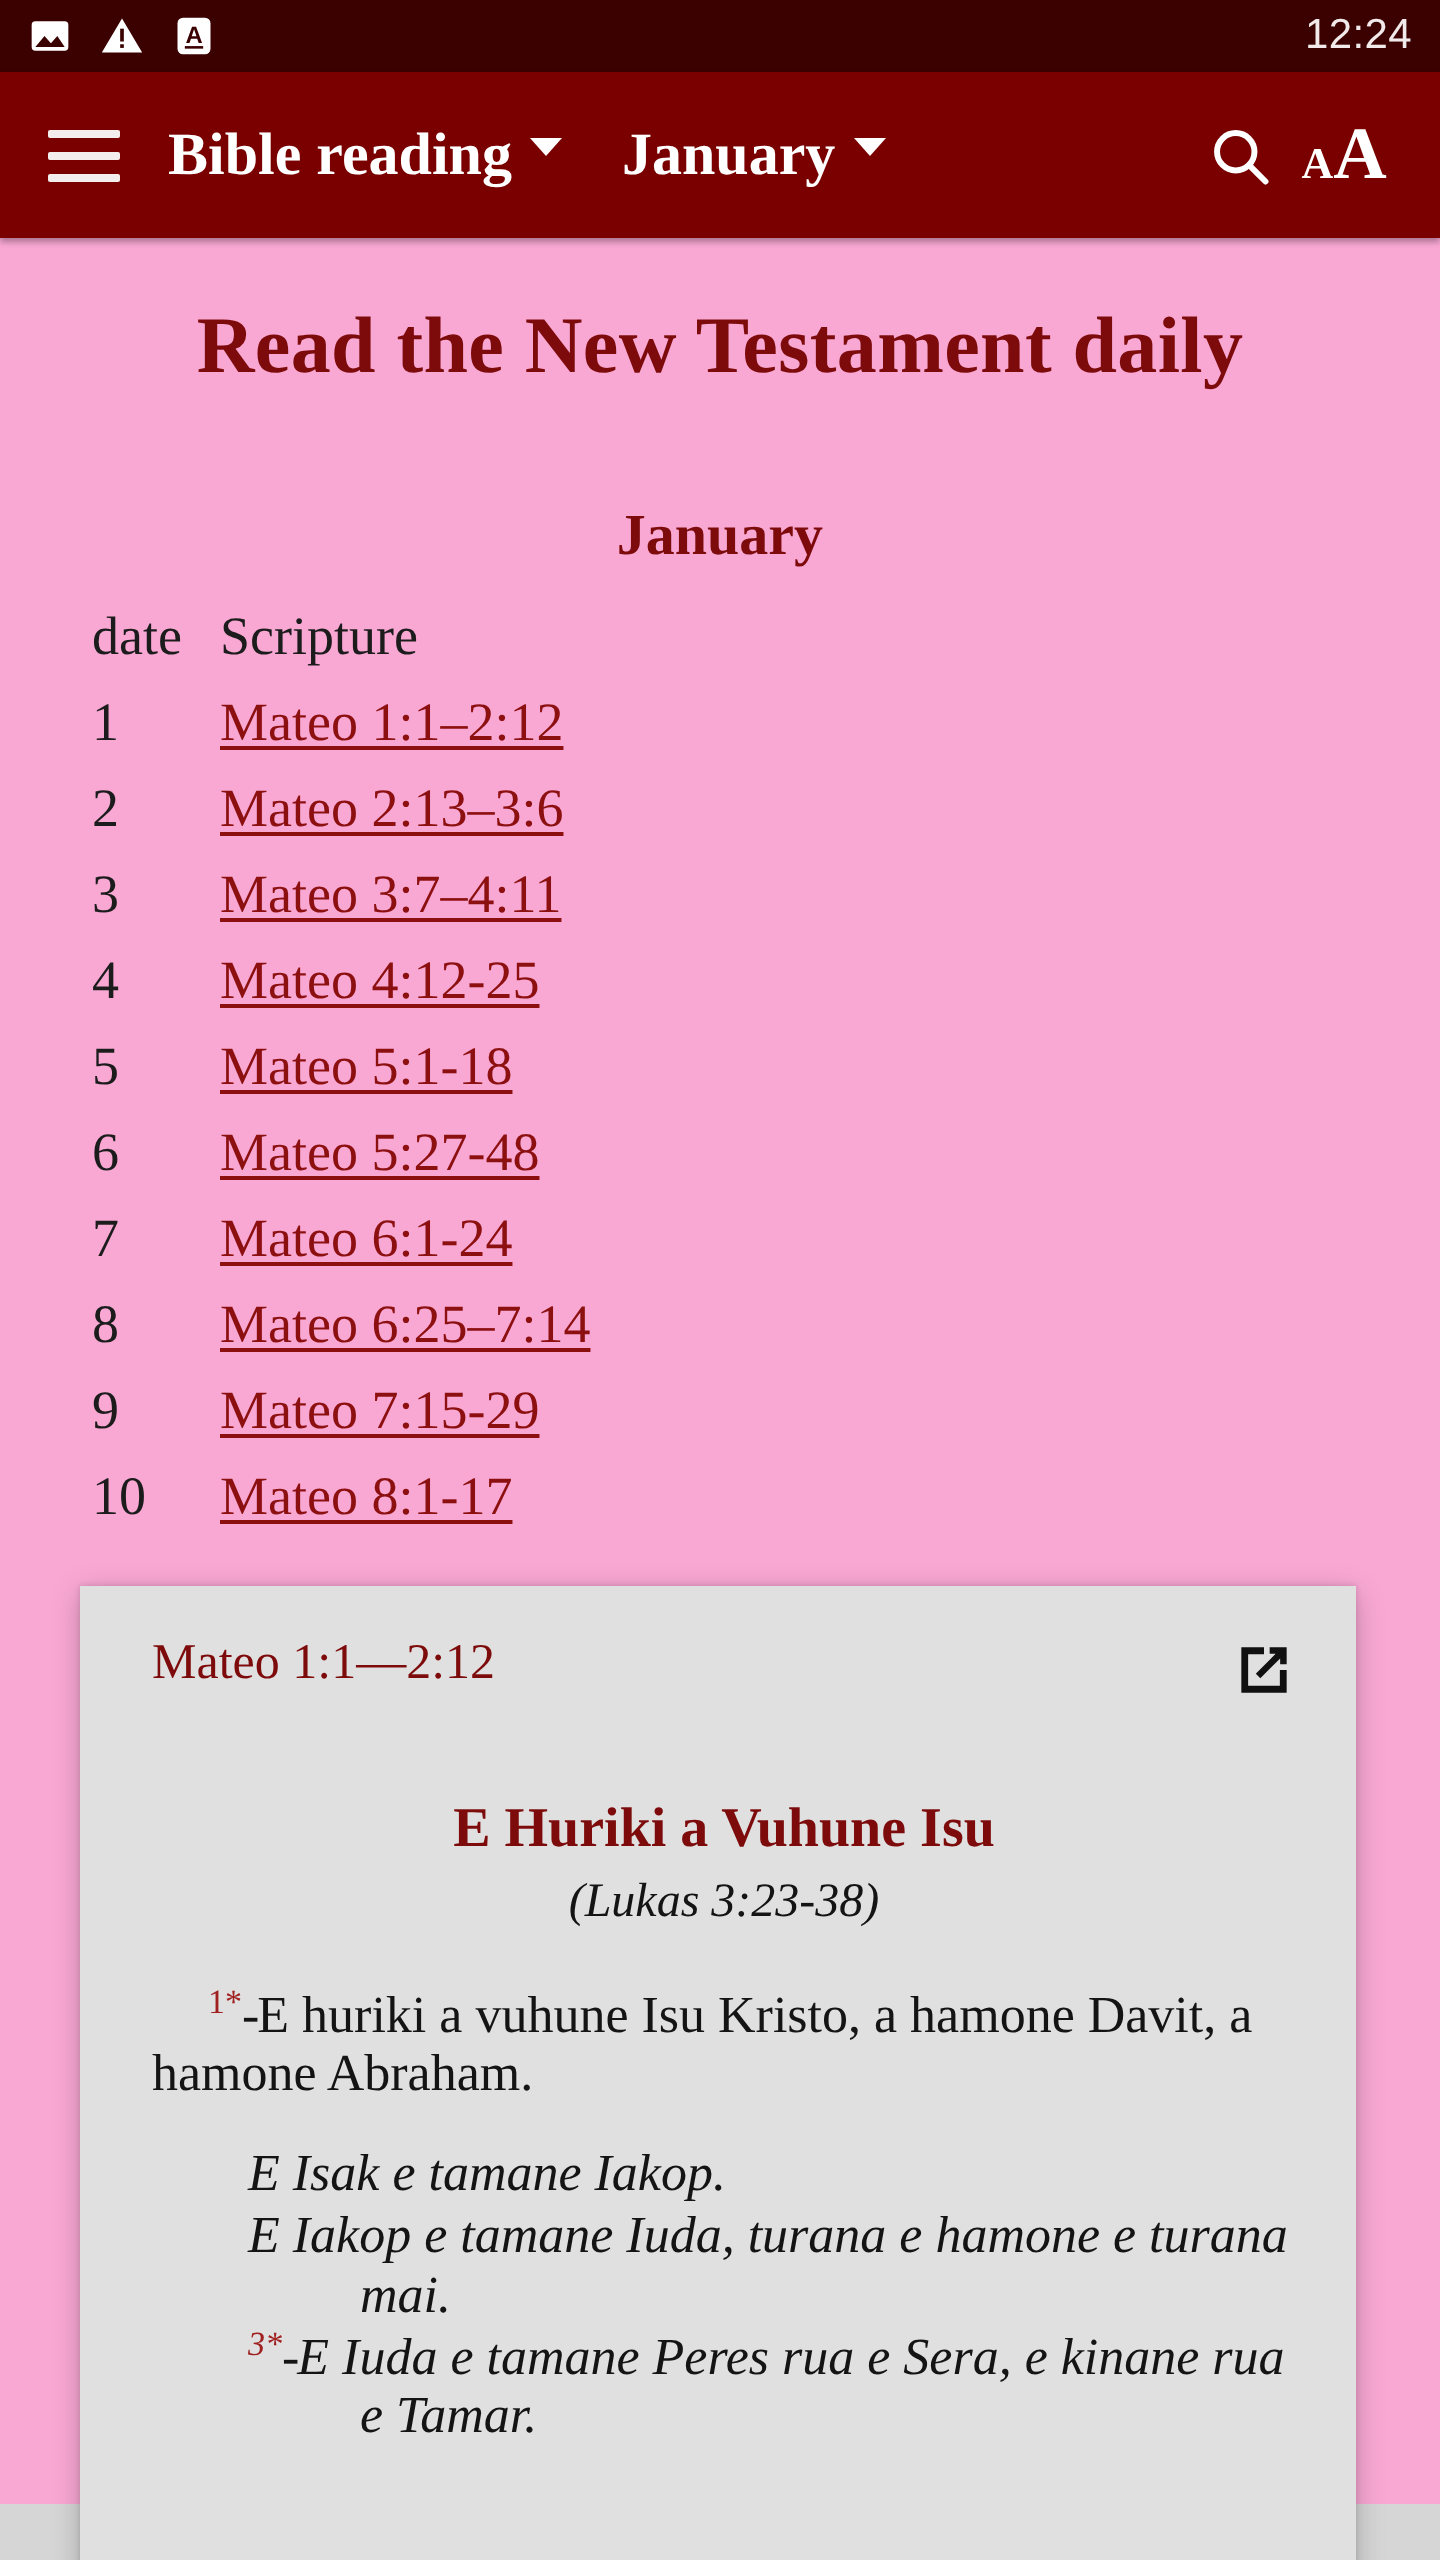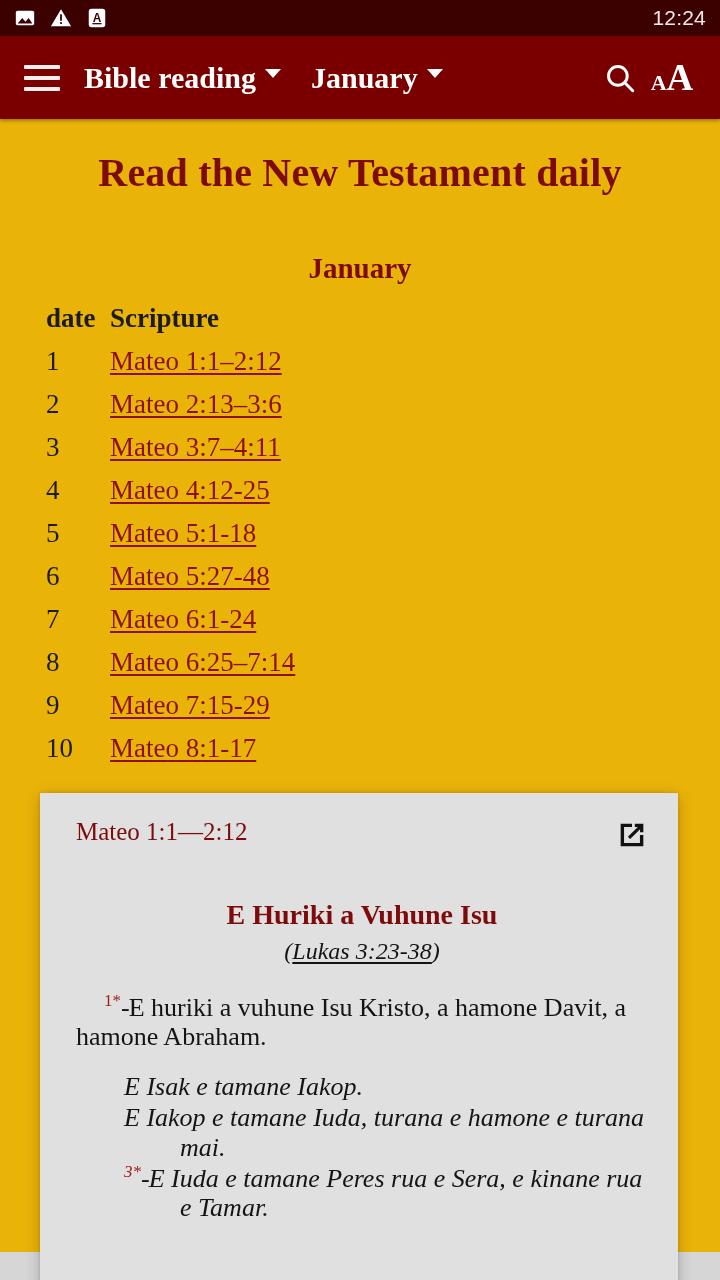--- a/index.html
+++ b/index.html
@@ -96,21 +96,21 @@
     display: flex;
     align-items: baseline;
   }
   .aa-icon .small { font-size: 22px; }
   .aa-icon .big { font-size: 37px; }
 
   
   .page {
     position: absolute;
     top: 119px; left: 0; right: 0; bottom: 0;
-    background: #eab308;
+    background: #f9a8d4;
     overflow: hidden;
   }
 
   .page-title {
     color: #7d0b0b;
     font-size: 40px;
     font-weight: bold;
     text-align: center;
     margin-top: 30px;
     letter-spacing: .2px;
@@ -127,21 +127,21 @@
   .reading-table {
     margin-top: 18px;
     padding-left: 46px;
     font-size: 27px;
     color: #1c1c1c;
   }
   .rt-head, .rt-row {
     display: flex;
     align-items: baseline;
   }
-  .rt-head { margin-bottom: 12px; font-weight: bold; }
+  .rt-head { margin-bottom: 12px; }
   .rt-row { margin-bottom: 12px; }
   .rt-date {
     width: 64px;
     flex: 0 0 64px;
     color: #1c1c1c;
   }
   .rt-ref {
     color: #8c1010;
     text-decoration: underline;
     text-decoration-color: #8c1010;
@@ -210,21 +210,20 @@
     margin-top: 42px;
   }
   .chapter-sub {
     text-align: center;
     font-size: 24px;
     font-style: italic;
     margin-top: 7px;
     color: #141414;
   }
   .chapter-sub .lnk {
-    text-decoration: underline;
     text-underline-offset: 3px;
     cursor: pointer;
   }
 
   .verse-block {
     font-size: 26px;
     line-height: 1.13;
     margin-top: 28px;
   }
   .verse-p { text-indent: 28px; margin-bottom: 20px; }

